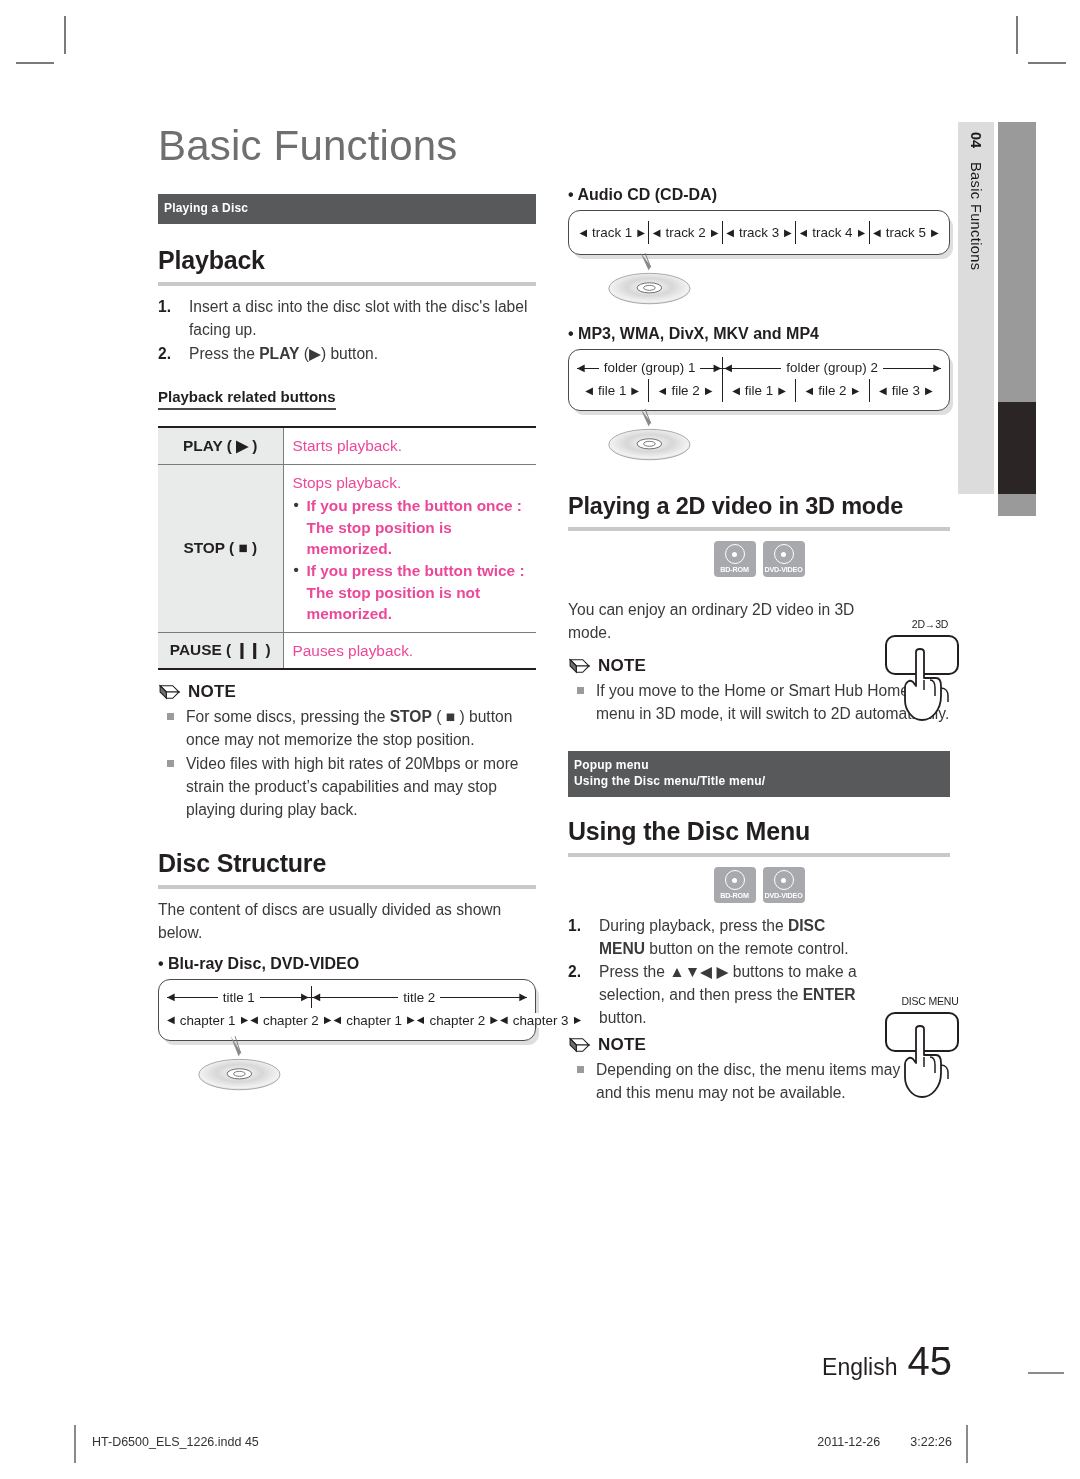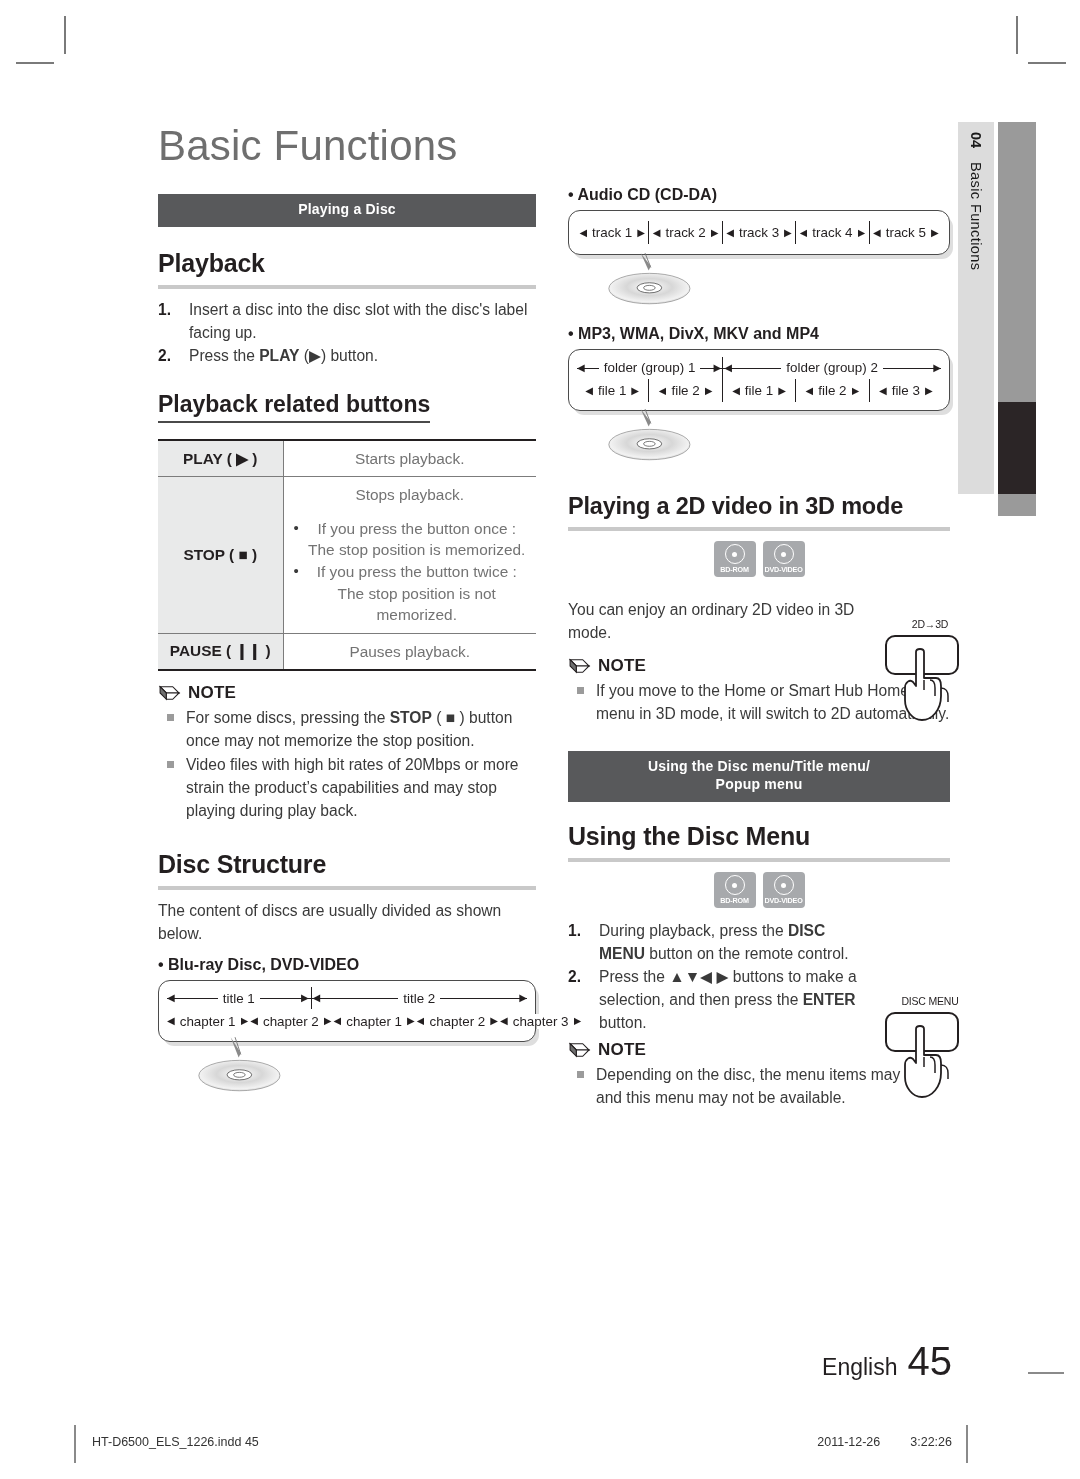--- a/index.html
+++ b/index.html
@@ -53,32 +53,32 @@
 
   
   .page-title {
     position:absolute; left:158px; top:122px;
     font-size:42px; font-weight:300; letter-spacing:0.2px;
     color:#6f6f6f;
     font-family:"Liberation Sans", sans-serif;
   }
   .band {
     background:#58595b; color:#fff;
-    text-align:center; font-weight:bold;
-    font-size:14px; letter-spacing:0.2px;
+    font-weight:bold;
+    font-size:12px; letter-spacing:0.2px;
     padding:7px 6px 8px;
     line-height:1.28;
   }
   .h2 {
     font-size:25px; font-weight:bold; color:#231f20;
     margin:0; padding:0 0 7px 0; letter-spacing:-0.2px;
   }
   .h2-rule { height:4px; background:#c9c9c9; margin-bottom:10px; }
   .h3 {
-    font-size:23px; font-weight:bold; color:#231f20;
+    font-size:15px; font-weight:bold; color:#231f20;
     padding-bottom:3px; border-bottom:2px solid #4a4a4a;
     display:inline-block; margin:0;
   }
   .body { font-size:15.6px; line-height:1.45; color:#3a3a3a; }
 
   ol.num { list-style:none; margin:0; padding:0; }
   ol.num li {
     position:relative; padding-left:31px; margin-bottom:1px;
     font-size:15.6px; line-height:1.45; color:#3a3a3a;
   }
@@ -86,25 +86,25 @@
     position:absolute; left:0; top:0; font-weight:bold; color:#231f20;
   }
 
   
   table.btns { border-collapse:collapse; width:100%; font-size:15.4px; }
   table.btns td { vertical-align:middle; padding:7px 9px; }
   table.btns .key {
     width:125px; background:#e9eaea; font-weight:bold; color:#231f20;
     text-align:center; border-right:1px solid #7c7c7c;
   }
-  table.btns .val { color:#737373; line-height:1.4;text-align:center; }
+  table.btns .val { color:#ec4899; line-height:1.4; }
   table.btns tr { border-bottom:1px solid #7c7c7c; }
   table.btns tr.first { border-top:2px solid #231f20; }
   table.btns tr.last  { border-bottom:2px solid #231f20; }
-  ul.dots { list-style:none; margin:12px 0 0; padding:0; }
+  ul.dots { list-style:none; margin:2px 0 0; padding:0;font-weight:bold; }
   ul.dots li { position:relative; padding-left:14px; line-height:1.4; }
   ul.dots li:before {
     content:"\2022"; position:absolute; left:1px; top:-1px; font-size:15px; color:#3a3a3a;
   }
 
   
   .note-head { display:flex; align-items:center; gap:6px; margin:12px 0 4px; }
   .note-head .pen { width:24px; height:18px; display:block; }
   .note-head .lbl { font-size:17px; font-weight:bold; color:#231f20; letter-spacing:0.2px; }
   ul.note { list-style:none; margin:0; padding:0; }
@@ -466,22 +466,22 @@
         <path d="M9,10 L23,10 L16,17 L9,17 Z" fill="#ffffff" stroke="#231f20" stroke-width="1.2"></path>
       </svg>
       <span class="lbl">NOTE</span>
     </div>
     <ul class="note">
       <li>If you move to the Home or Smart Hub Home menu in 3D mode, it will switch to 2D automatically.</li>
     </ul>
 
     <div style="height:24px;"></div>
     <div class="band">
+      <div>Popup menu</div>
       <div>Using the Disc menu/Title menu/</div>
-      <div>Popup menu</div>
     </div>
 
     <div style="height:20px;"></div>
     <div class="h2">Using the Disc Menu</div>
     <div class="h2-rule"></div>
 
     <div class="badges" style="margin-top:8px;">
       <div class="badge">
         <span class="disc-ico">
             <i></i>

